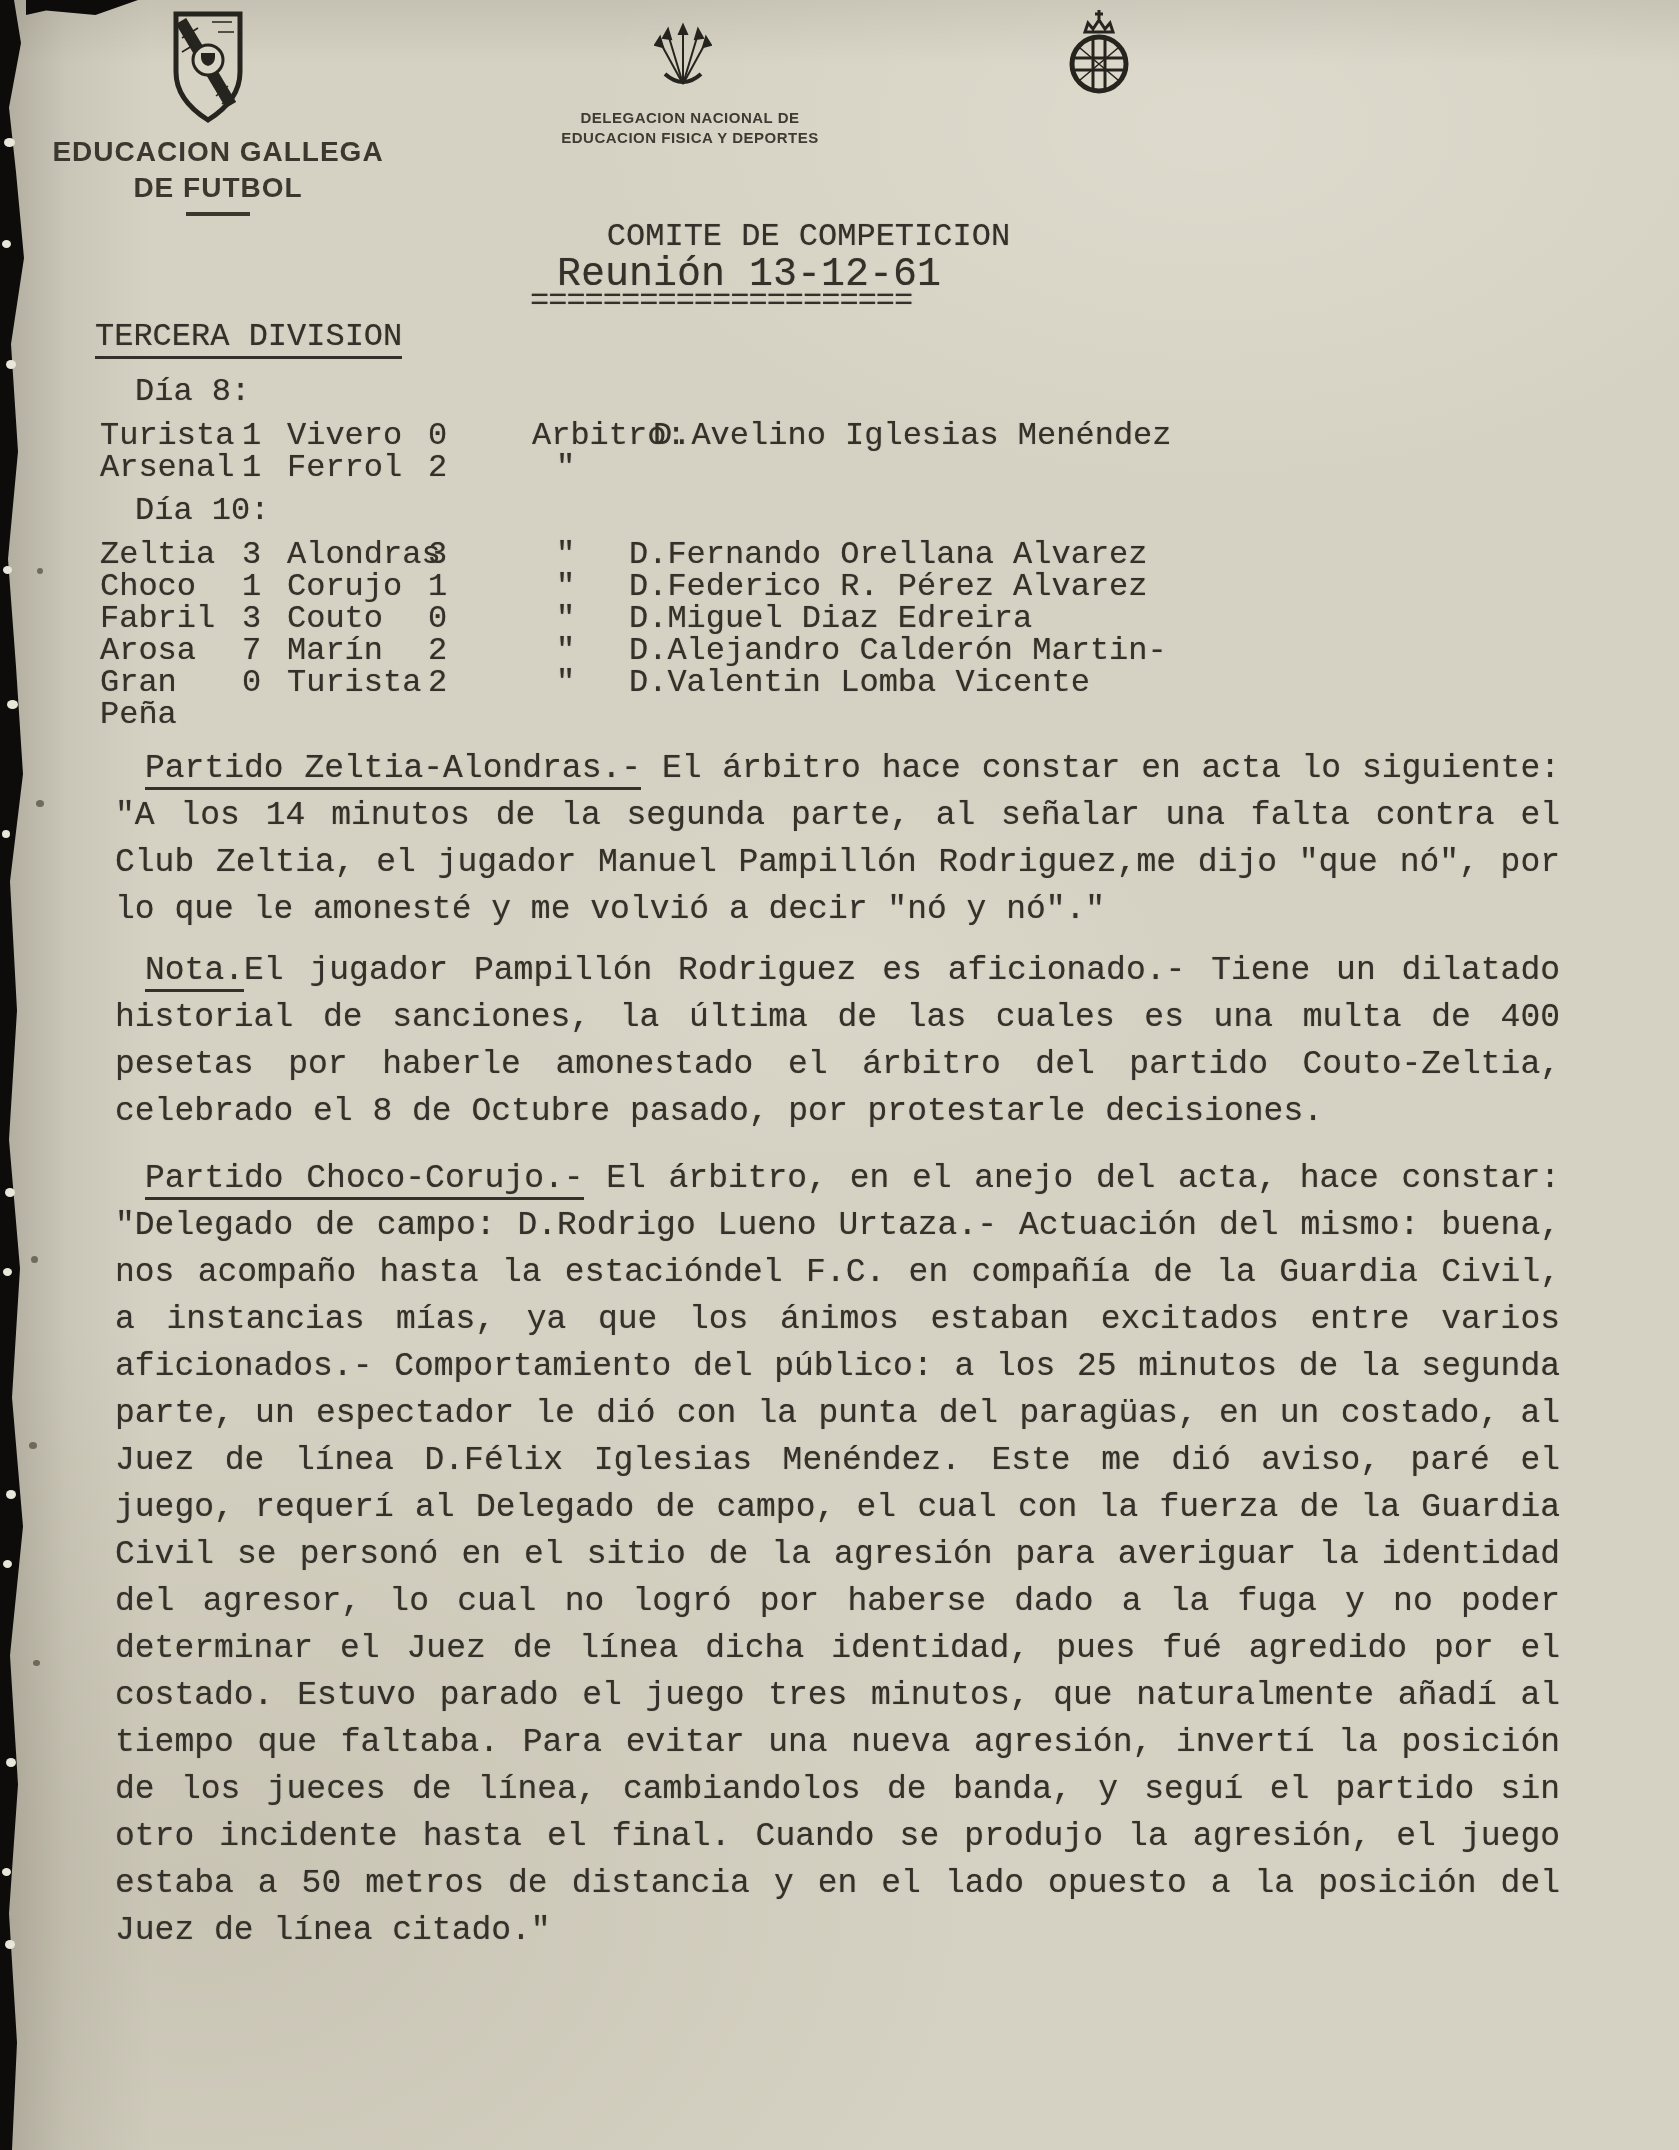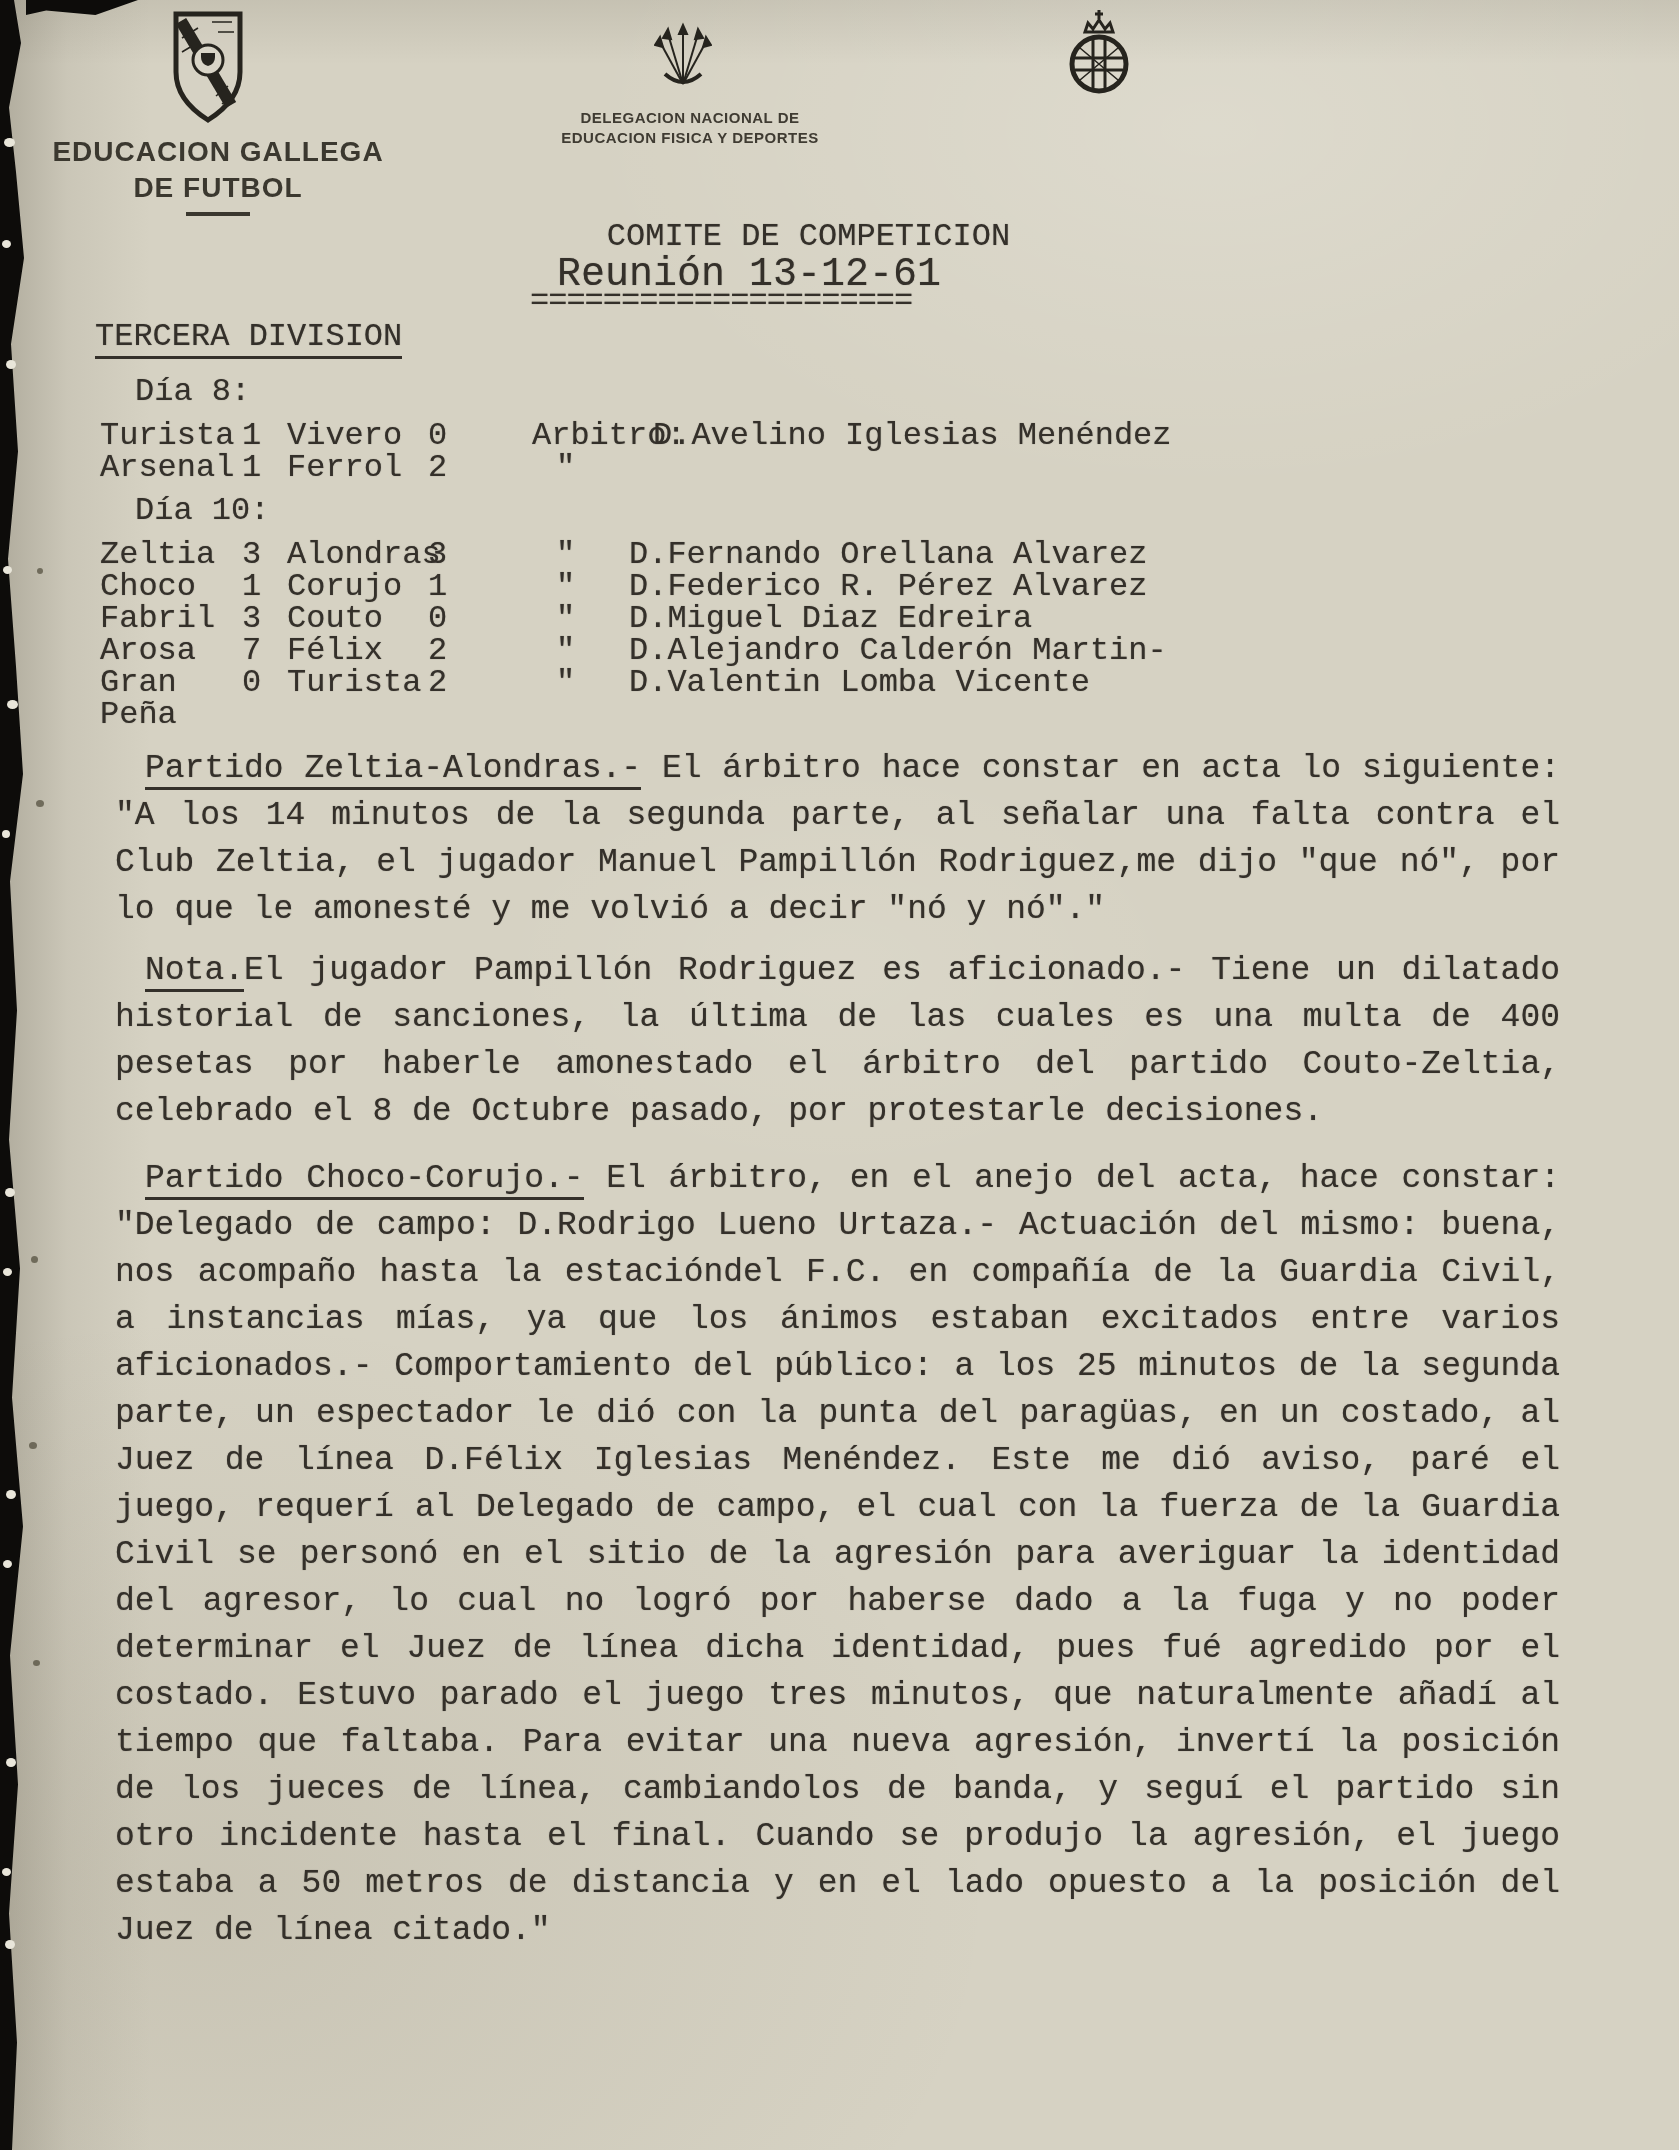--- a/index.html
+++ b/index.html
@@ -192,21 +192,21 @@
       <span class="home">Fabril</span>
       <span class="hs">3</span>
       <span class="away">Couto</span>
       <span class="as">0</span>
       <span class="rlab ditto">"</span>
       <span class="ref">D.Miguel Diaz Edreira</span>
     </div>
     <div class="mrow">
       <span class="home">Arosa</span>
       <span class="hs">7</span>
-      <span class="away">Félix</span>
+      <span class="away">Marín</span>
       <span class="as">2</span>
       <span class="rlab ditto">"</span>
       <span class="ref">D.Alejandro Calderón Martin-</span>
     </div>
     <div class="mrow">
       <span class="home">Gran Peña</span>
       <span class="hs">0</span>
       <span class="away">Turista</span>
       <span class="as">2</span>
       <span class="rlab ditto">"</span>

